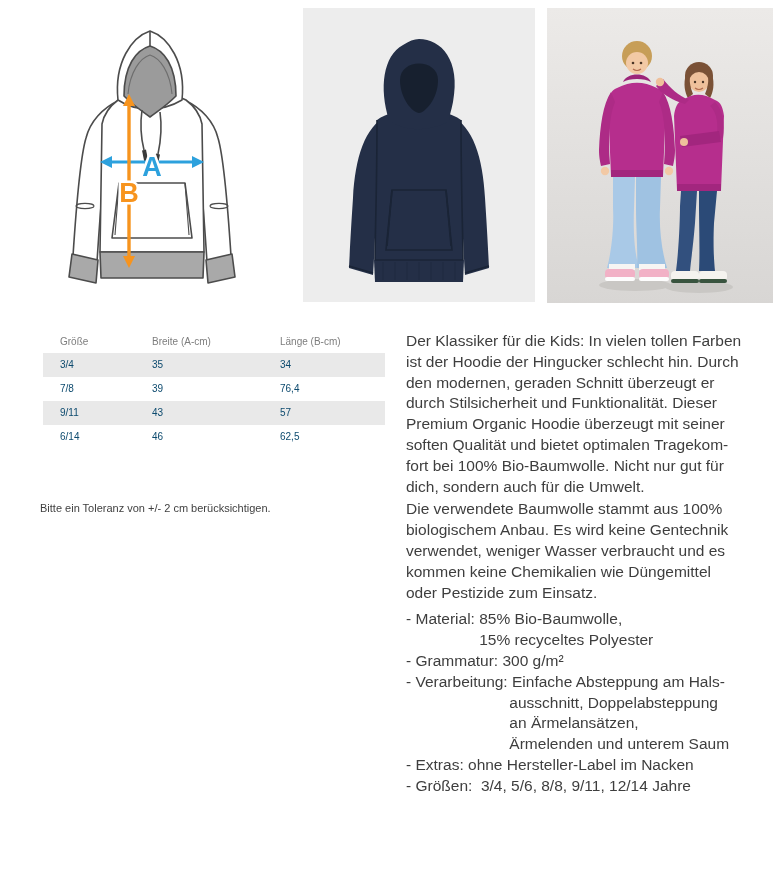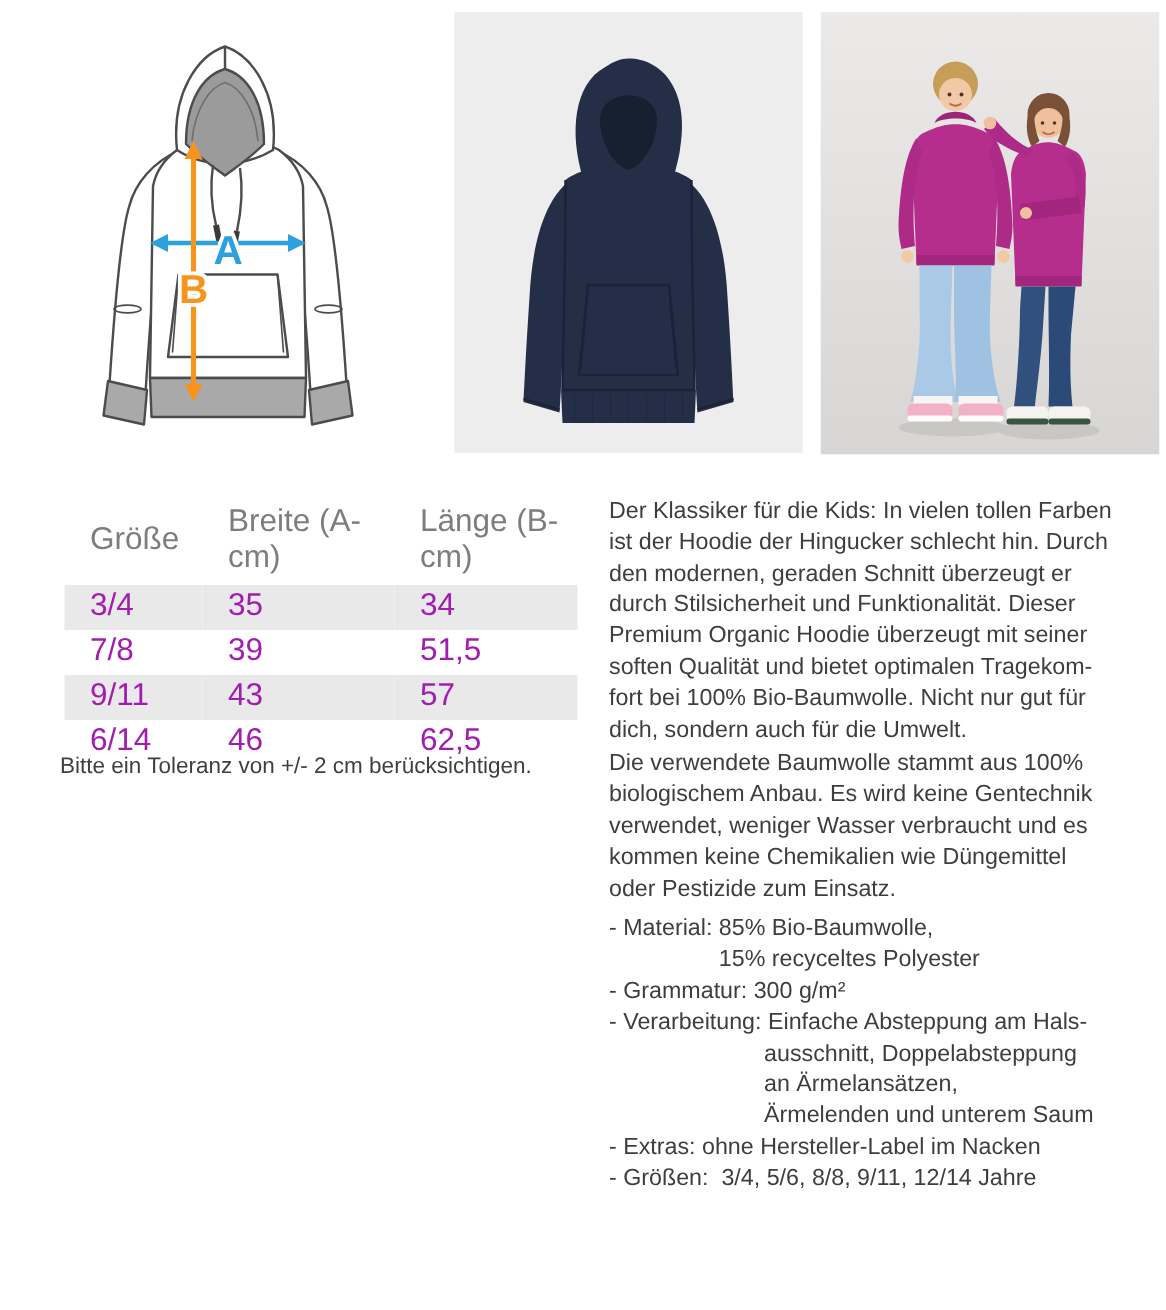--- a/index.html
+++ b/index.html
@@ -12,28 +12,28 @@
   
   #diagram-box   { left:40px;  top:10px; width:240px; height:292px; }
   #product-tile  { left:303px; top:8px;  width:232px; height:294px; background:#ededed; }
   #kids-box      { left:547px; top:8px;  width:226px; height:295px; }
   svg { display:block; }
   svg text.dimlabel { font-family:"Liberation Sans",sans-serif; font-weight:bold; font-size:27px;
                       paint-order:stroke; stroke:#ffffff; stroke-width:5px; }
 
   
   #size-table { left:43px; top:332px; width:342px; border-collapse:collapse; table-layout:fixed;
-                font-size:21px; }
+                font-size:10px; }
   #size-table th { text-align:left; font-weight:400; color:#7d7d7d; padding:4px 0 6px 17px; }
-  #size-table td { color:#a21caf; padding:2px 0 4px 17px; }
+  #size-table td { color:#0c4a6e; padding:2px 0 4px 17px; }
   #size-table col.c1 { width:92px; } #size-table col.c2 { width:128px; } #size-table col.c3 { width:122px; }
   #size-table tbody tr:nth-child(odd) { background:#e9e9e9; }
   #size-table tbody tr { height:24px; }
 
-  #tolerance-note { left:40px; top:502px; width:370px; font-size:15px; color:#3f3f3f; }
+  #tolerance-note { left:40px; top:502px; width:370px; font-size:11px; color:#3f3f3f; }
 
   
   #description { left:406px; top:331px; width:372px; font-size:15.5px; line-height:20.8px; color:#3e3e3e; }
   #description p { margin:0; white-space:pre-wrap; }
   #description p.p0 { margin-bottom:2px; }
   #description p.p1 { margin-bottom:9px; }
   #description p.p2 { margin-bottom:6px; }
 </style>
 </head>
 <body>
@@ -197,21 +197,21 @@
     </thead>
     <tbody>
       <tr>
         <td>3/4</td>
         <td>35</td>
         <td>34</td>
       </tr>
       <tr>
         <td>7/8</td>
         <td>39</td>
-        <td>51,5</td>
+        <td>76,4</td>
       </tr>
       <tr>
         <td>9/11</td>
         <td>43</td>
         <td>57</td>
       </tr>
       <tr>
         <td>6/14</td>
         <td>46</td>
         <td>62,5</td>

